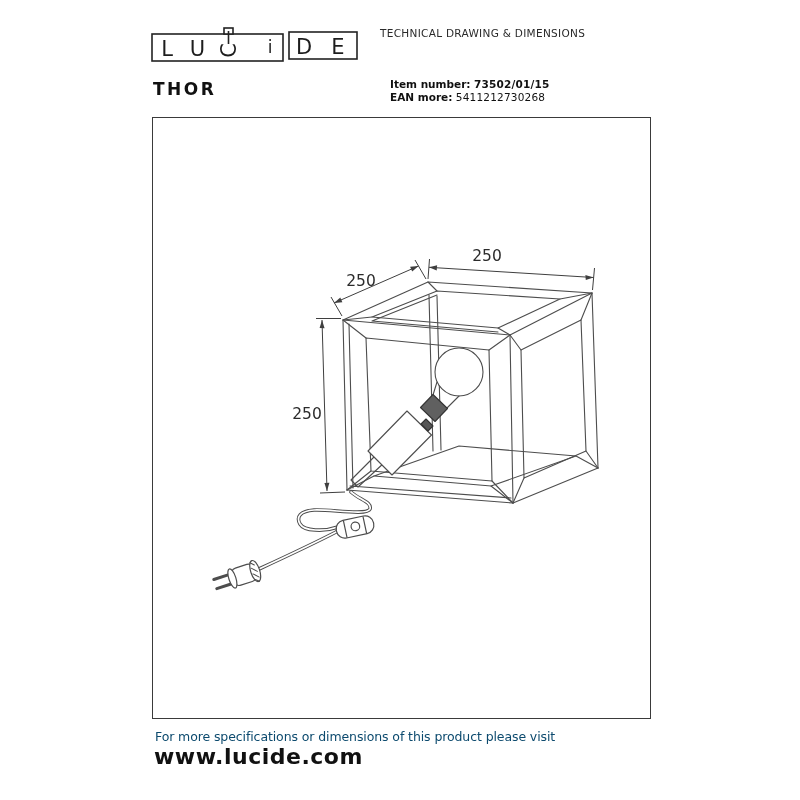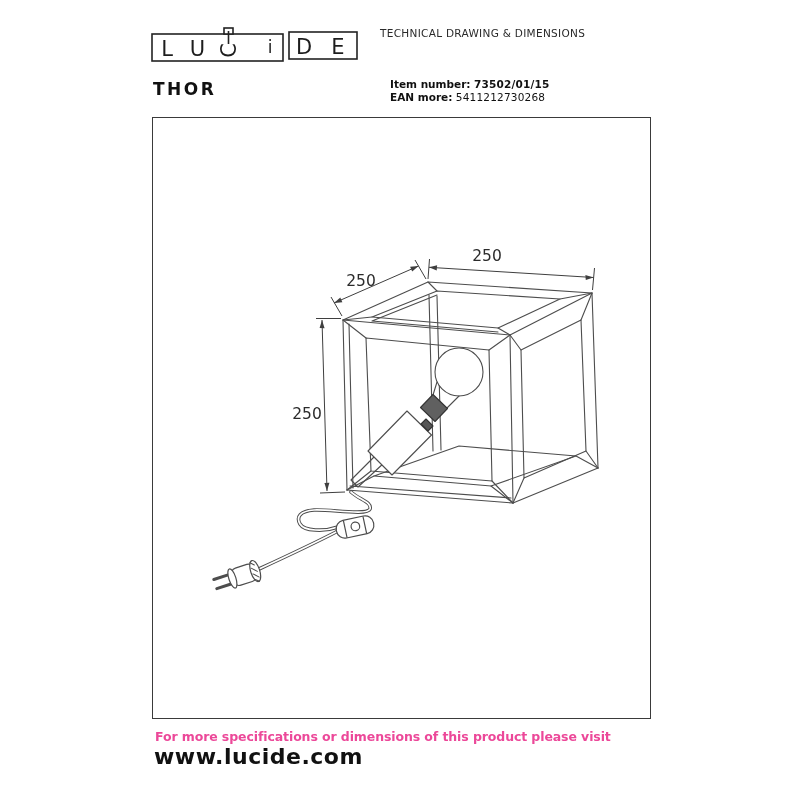--- a/index.html
+++ b/index.html
@@ -22,21 +22,21 @@
   .codes .val-bold{font-weight:bold;letter-spacing:.2px;}
   .codes .val{font-weight:normal;letter-spacing:.2px;}
   
   .sheet{
     left:152px;top:117px;width:499px;height:602px;
     border:1.5px solid #3a3a3a;background:#fff;box-sizing:border-box;
   }
   #drawing-svg{left:152px;top:117px;width:499px;height:602px;}
   
   .footer-line{
-    left:155px;top:729px;font-size:12.5px;font-weight:bold;letter-spacing:-.1px;color:#ec4899;
+    left:155px;top:729px;font-size:12.5px;font-weight:normal;letter-spacing:-.1px;color:#0c4a6e;
   }
   .footer-site{
     left:154px;top:744px;font-size:22px;font-weight:bold;letter-spacing:.5px;color:#111;
   }
   svg text{font-family:"DejaVu Sans","Liberation Sans",sans-serif;}
 </style>
 </head>
 <body>
 
 <svg id="logo-svg" class="abs" viewBox="0 0 212 40" xmlns="http://www.w3.org/2000/svg">

